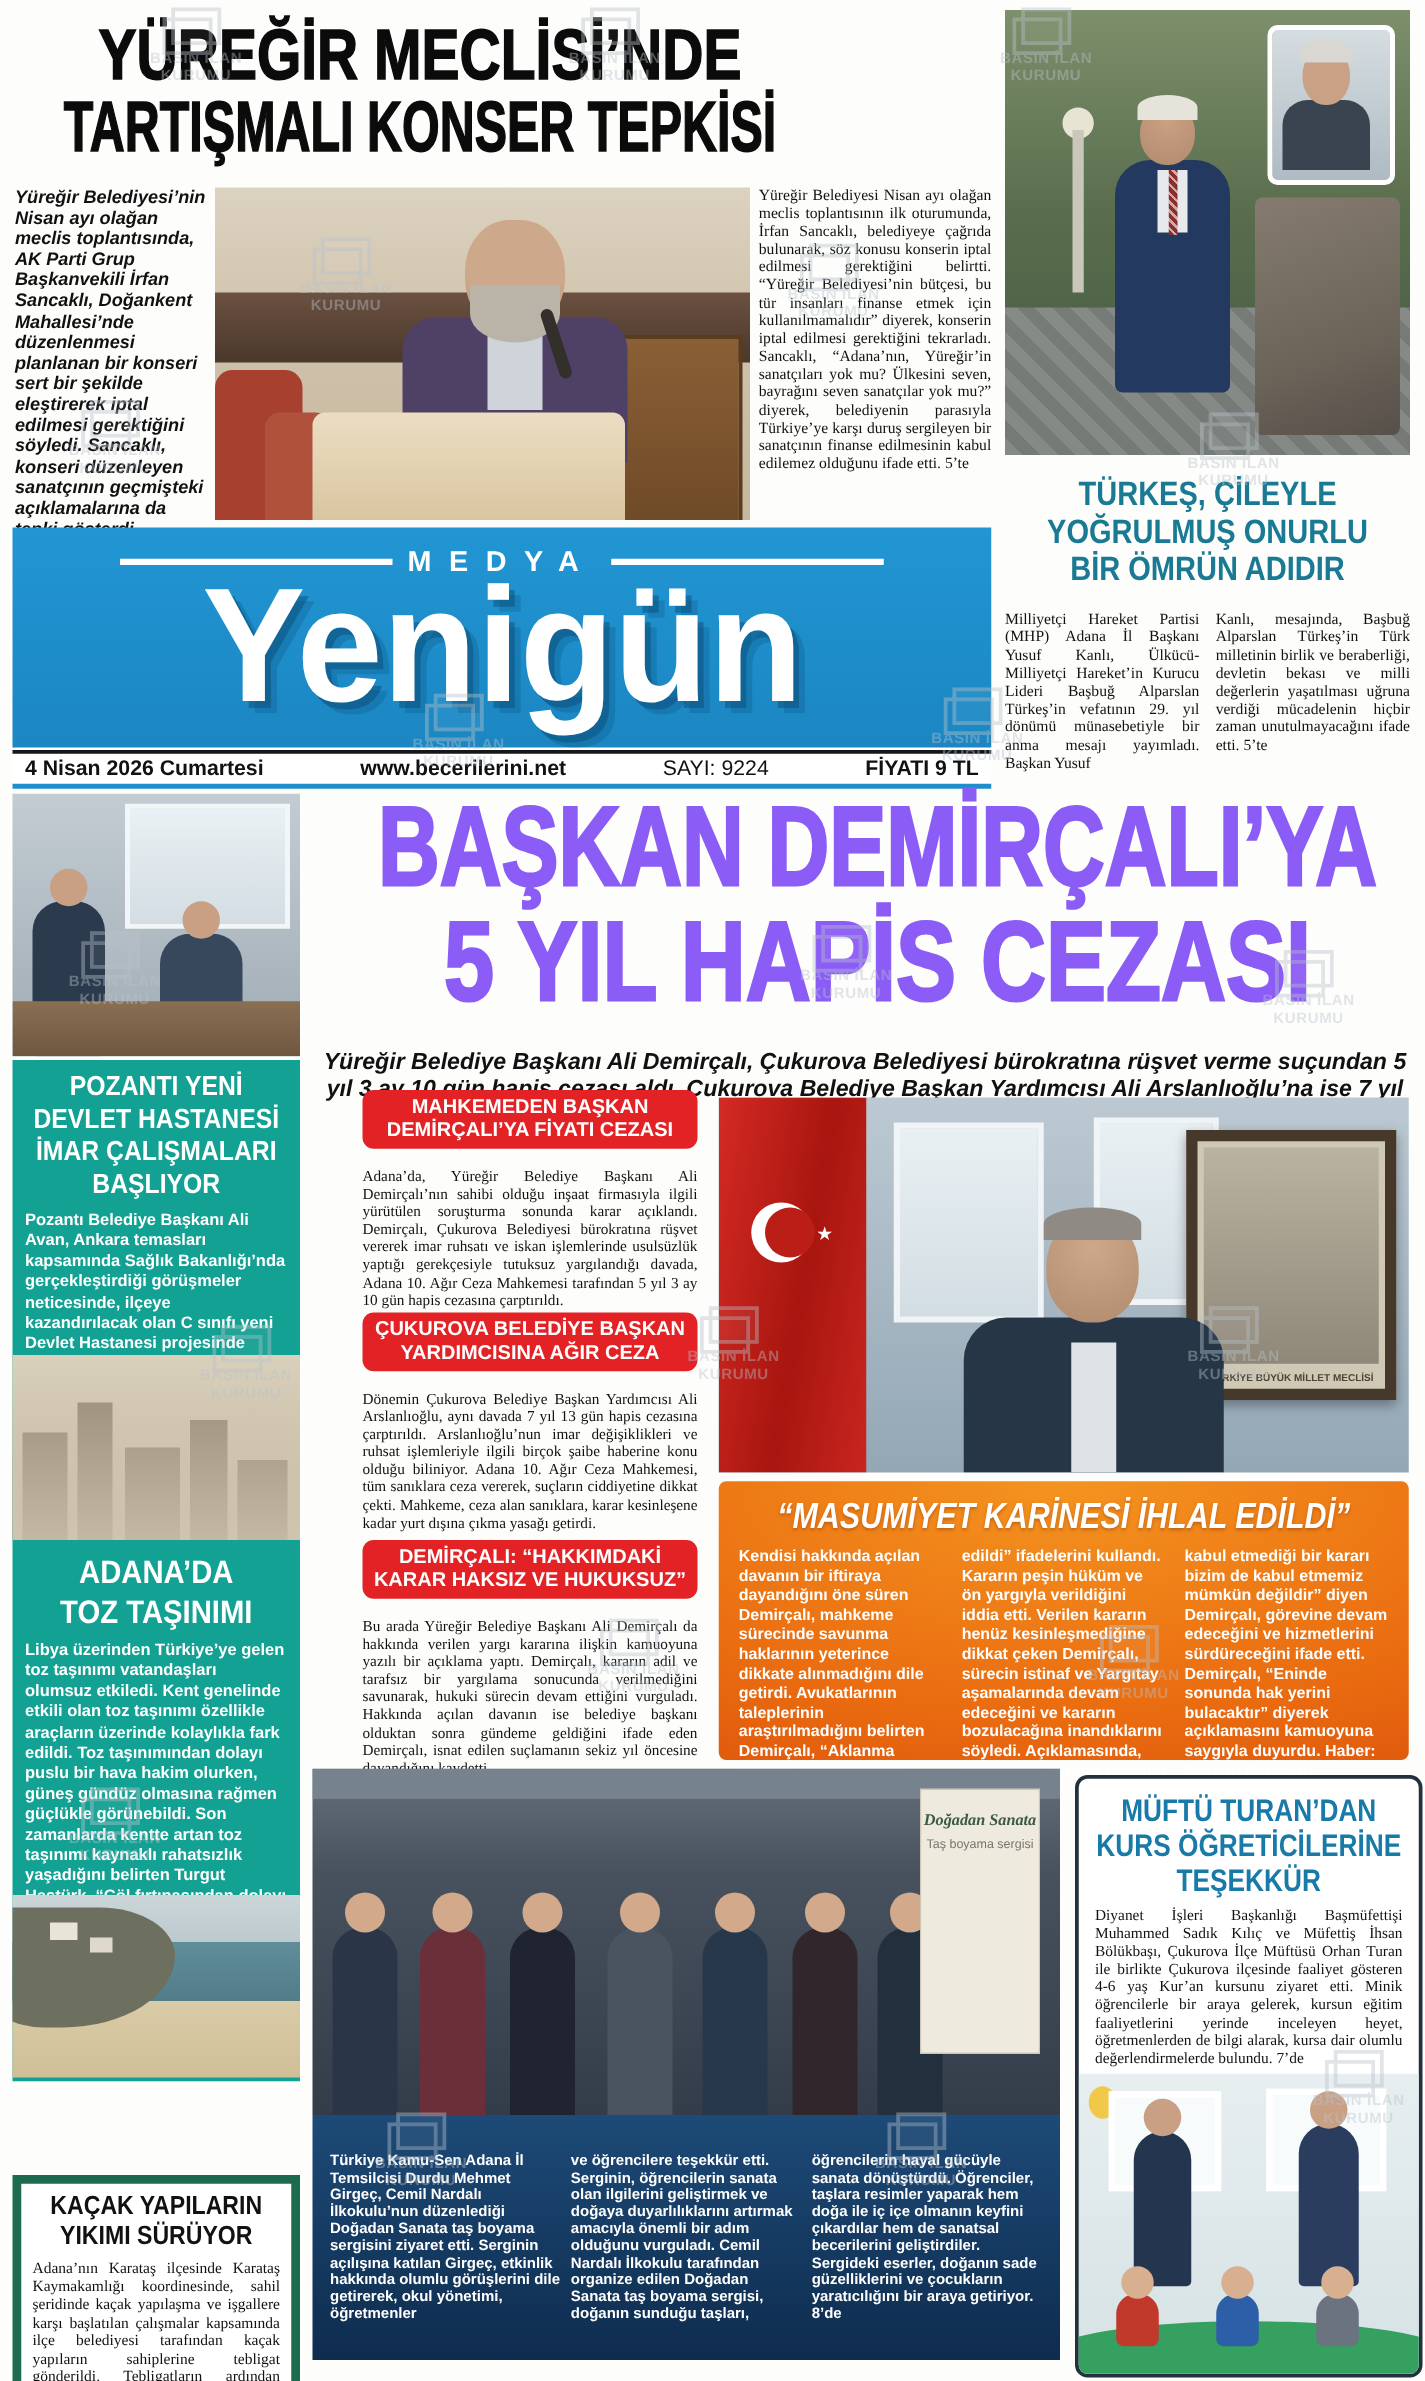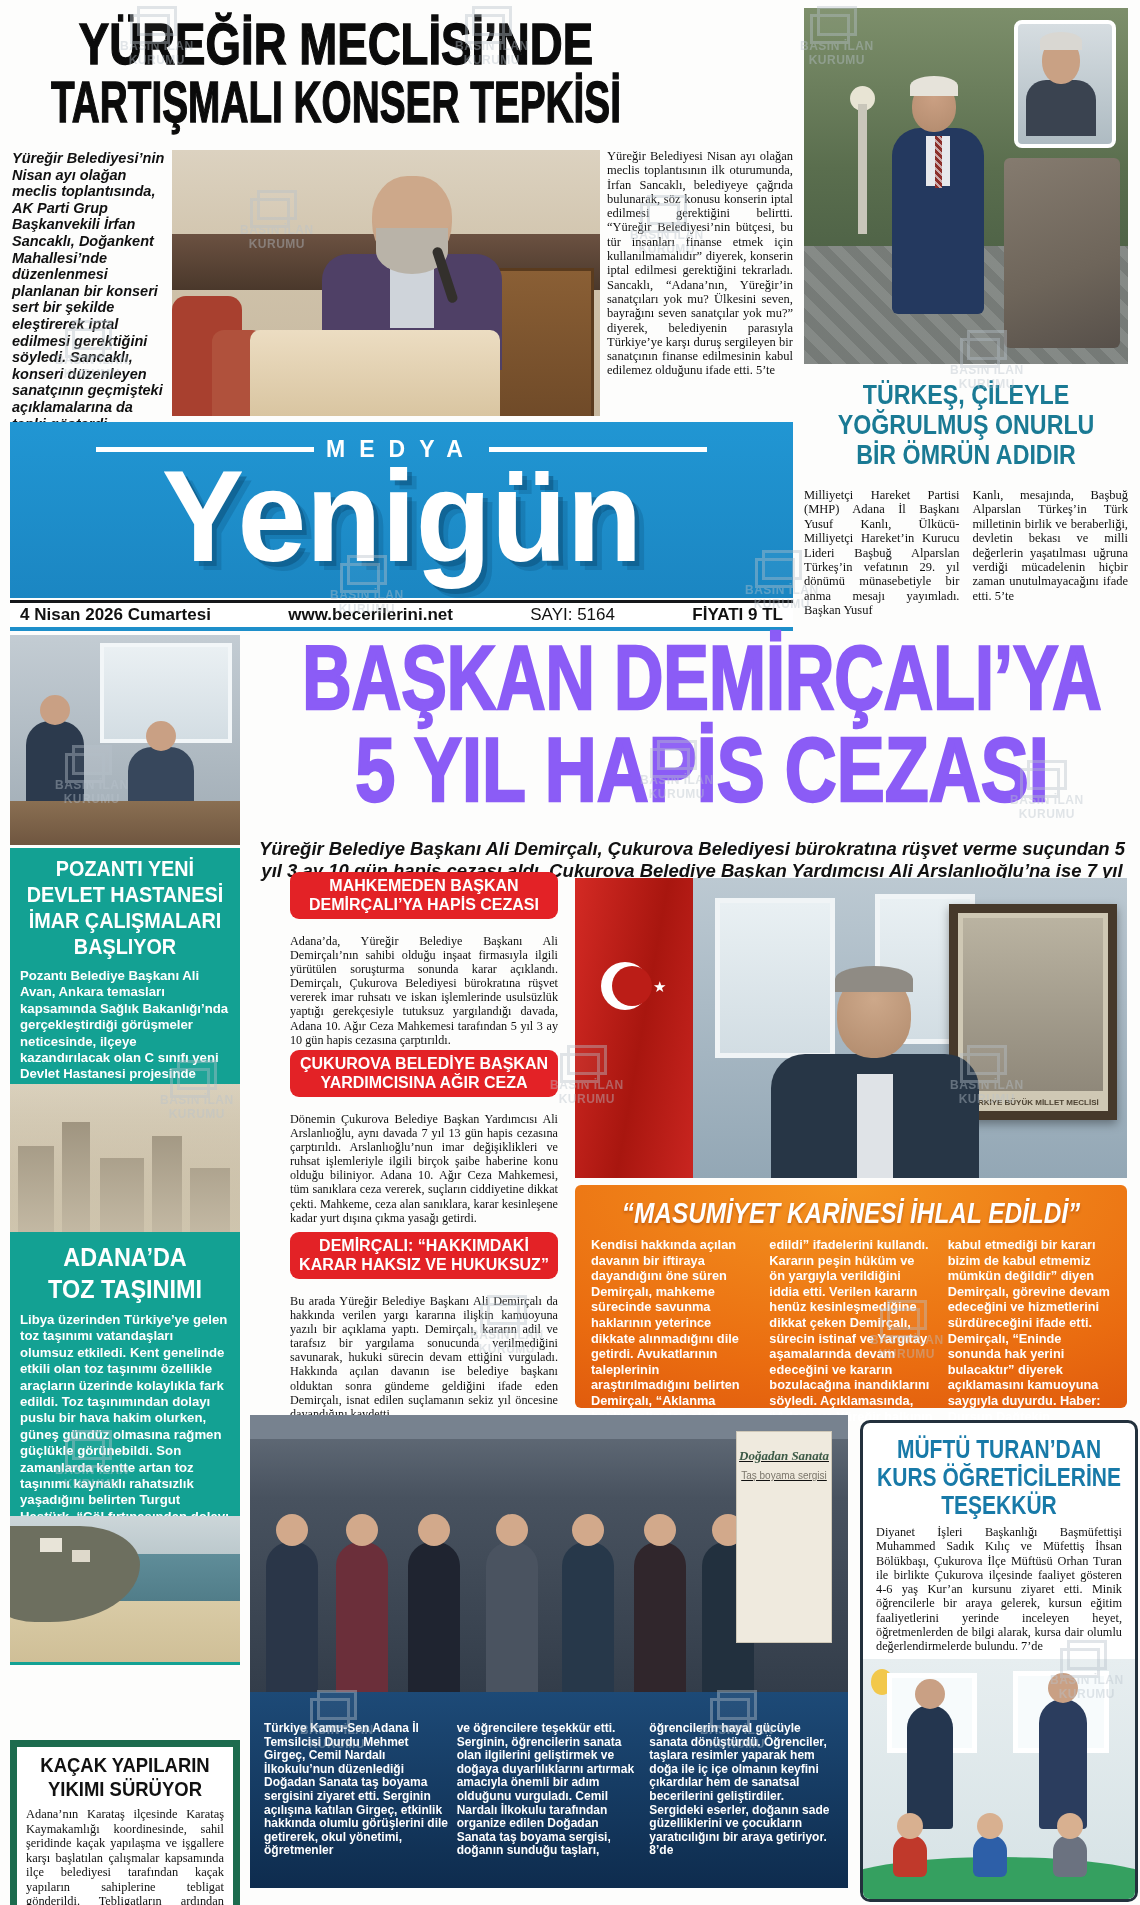--- a/index.html
+++ b/index.html
@@ -127,21 +127,21 @@
 
   #kacak-box{left:10px;top:1740px;width:230px;height:224px;box-sizing:border-box;background:#fff;border:7px solid #1d6b4e;}
   #kacak-box .hl{font:bold 21px/24px "Liberation Sans",sans-serif;color:#111;--sx:.88;}
   #kacak-body{position:absolute;left:9px;top:60px;width:198px;font:12.4px/14.5px "Liberation Serif",serif;text-align:justify;}
 
   
   #ph-group{left:250px;top:1415px;width:598px;height:277px;background:linear-gradient(180deg,#66707c 0%,#48525f 30%,#333d4a 100%);}
   .cg-ceiling{position:absolute;left:0;top:0;width:100%;height:24px;background:#77828f;}
   .cg-fig{position:absolute;bottom:0;width:52px;height:150px;border-radius:24px 24px 0 0;}
   .cg-fig::before{content:"";position:absolute;top:-28px;left:50%;transform:translateX(-50%);width:32px;height:32px;border-radius:50%;background:#d2a98b;}
-  .cg-banner{position:absolute;right:16px;top:16px;width:96px;height:212px;background:#efeade;border:1px solid #cfc8b8;text-align:center;padding-top:16px;box-sizing:border-box;text-decoration:underline;}
+  .cg-banner{position:absolute;right:16px;top:16px;width:96px;height:212px;background:#efeade;border:1px solid #cfc8b8;text-align:center;padding-top:16px;box-sizing:border-box;}
   .cg-banner .b1{display:block;font:italic bold 13px/16px "Liberation Serif",serif;color:#3c5a46;}
   .cg-banner .b2{display:block;margin-top:6px;font:10px/12px "Liberation Sans",sans-serif;color:#7a756a;}
   #sergi-headline{left:250px;top:1574px;width:598px;height:140px;z-index:4;color:#fff;}
   #sergi-headline .l1{top:0;font:bold 38px/40px "Liberation Sans",sans-serif;--sx:.9;
       text-shadow:-2px -2px 0 #000,2px -2px 0 #000,-2px 2px 0 #000,2px 2px 0 #000,0 4px 0 #000;}
   #sergi-headline .l2{top:44px;font:bold 50px/52px "Liberation Sans",sans-serif;--sx:.95;
       text-shadow:-2px -2px 0 #000,2px -2px 0 #000,-2px 2px 0 #000,2px 2px 0 #000,0 4px 0 #000;}
   #sergi-box{left:250px;top:1692px;width:598px;height:196px;background:linear-gradient(180deg,#1d4a77,#0e2c4e);}
   #sergi-cols{position:absolute;left:0;top:30px;width:100%;box-sizing:border-box;display:flex;gap:8px;padding:0 14px;
               font:bold 12px/13.6px "Liberation Sans",sans-serif;color:#fff;}
@@ -222,35 +222,35 @@
     <div class="mast-top">
       <div class="ln"></div>
       <div class="mast-kicker">MEDYA</div>
       <div class="ln"></div>
     </div>
     <div class="mast-title">Yenigün</div>
   </div>
   <div class="abs" id="dateline">
     <span class="date">4 Nisan 2026 Cumartesi</span>
     <span class="url">www.becerilerini.net</span>
-    <span class="issue">SAYI: 5164</span>
+    <span class="issue">SAYI: 9224</span>
     <span class="price">FİYATI 9 TL</span>
   </div>
 
   <div class="abs" id="lead-headline">
     <span class="hl l1 stroke2">BAŞKAN DEMİRÇALI’YA</span>
     <span class="hl l2 stroke2">5 YIL HAPİS CEZASI</span>
   </div>
   <div class="abs" id="lead-deck">Yüreğir Belediye Başkanı Ali Demirçalı, Çukurova Belediyesi bürokratına rüşvet verme suçundan 5 yıl 3 ay 10 gün hapis cezası aldı. Çukurova Belediye Başkan Yardımcısı Ali Arslanlıoğlu’na ise 7 yıl 13 gün ceza verildi.</div>
 
   <div class="abs" id="mid-col">
     <div class="mid-body serif" style="top:62px">Adana’da, Yüreğir Belediye Başkanı Ali Demirçalı’nın sahibi olduğu inşaat firmasıyla ilgili yürütülen soruşturma sonunda karar açıklandı. Demirçalı, Çukurova Belediyesi bürokratına rüşvet vererek imar ruhsatı ve iskan işlemlerinde usulsüzlük yaptığı gerekçesiyle tutuksuz yargılandığı davada, Adana 10. Ağır Ceza Mahkemesi tarafından 5 yıl 3 ay 10 gün hapis cezasına çarptırıldı.</div>
     <div class="mid-body serif" style="top:240px">Dönemin Çukurova Belediye Başkan Yardımcısı Ali Arslanlıoğlu, aynı davada 7 yıl 13 gün hapis cezasına çarptırıldı. Arslanlıoğlu’nun imar değişiklikleri ve ruhsat işlemleriyle ilgili birçok şaibe haberine konu olduğu biliniyor. Adana 10. Ağır Ceza Mahkemesi, tüm sanıklara ceza vererek, suçların ciddiyetine dikkat çekti. Mahkeme, ceza alan sanıklara, karar kesinleşene kadar yurt dışına çıkma yasağı getirdi.</div>
     <div class="mid-body serif" style="top:422px">Bu arada Yüreğir Belediye Başkanı Ali Demirçalı da hakkında verilen yargı kararına ilişkin kamuoyuna yazılı bir açıklama yaptı. Demirçalı, kararın adil ve tarafsız bir yargılama sonucunda verilmediğini savunarak, hukuki sürecin devam ettiğini vurguladı. Hakkında açılan davanın ise belediye başkanı olduktan sonra gündeme geldiğini ifade eden Demirçalı, isnat edilen suçlamanın sekiz yıl öncesine dayandığını kaydetti.</div>
-    <div class="redhead" style="top:0">MAHKEMEDEN BAŞKAN DEMİRÇALI’YA HAPİS CEZASI</div>
+    <div class="redhead" style="top:0">MAHKEMEDEN BAŞKAN DEMİRÇALI’YA FİYATI CEZASI</div>
     <div class="redhead" style="top:178px">ÇUKUROVA BELEDİYE BAŞKAN YARDIMCISINA AĞIR CEZA</div>
     <div class="redhead" style="top:360px">DEMİRÇALI: “HAKKIMDAKİ KARAR HAKSIZ VE HUKUKSUZ”</div>
   </div>
 
   <div class="ph" id="ph-interview">
     <div class="iv-win" style="left:140px;top:20px;width:110px;height:150px;"></div>
     <div class="iv-win" style="left:300px;top:16px;width:90px;height:140px;"></div>
     <div class="iv-flag">
       <div class="iv-cres"></div>
       <div class="iv-star">★</div>

